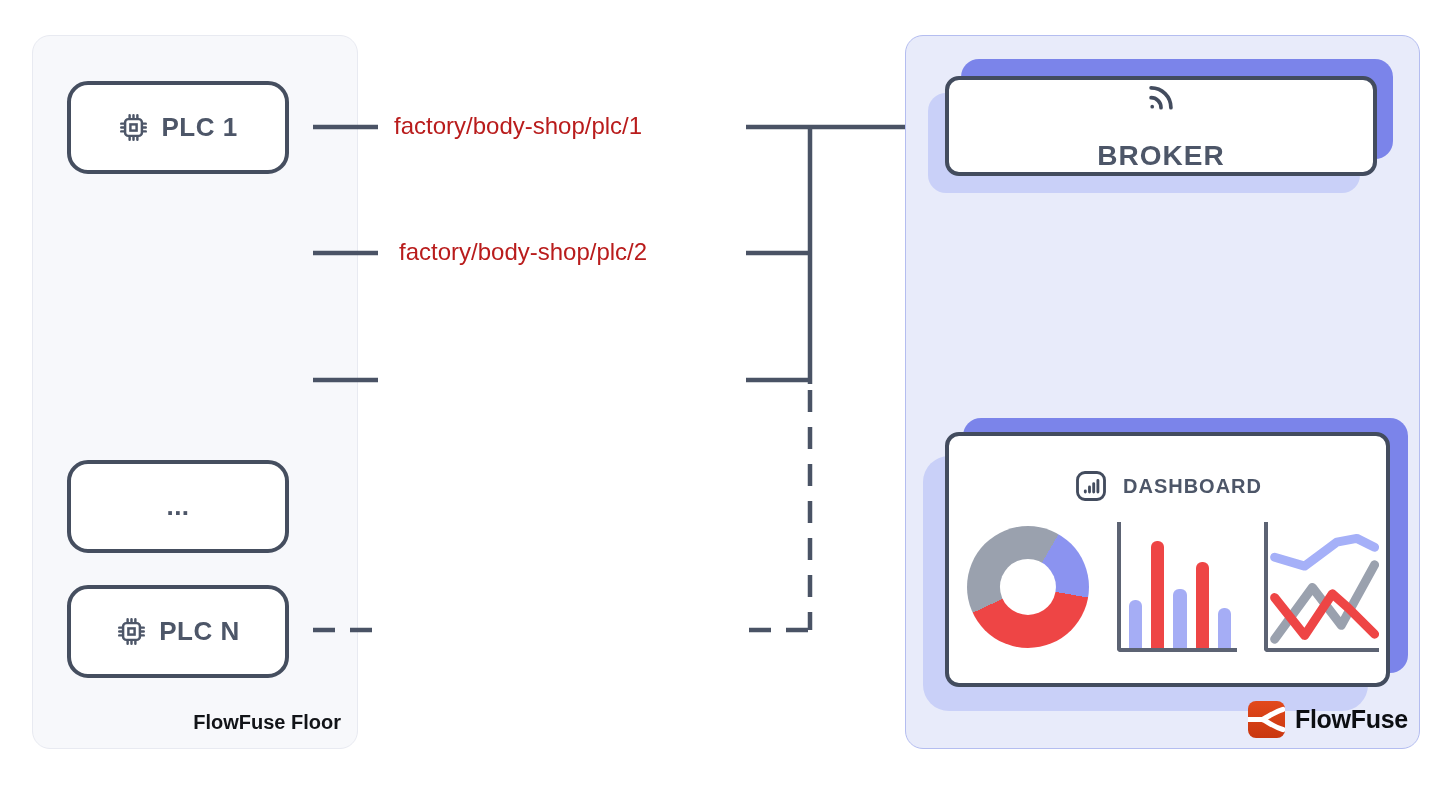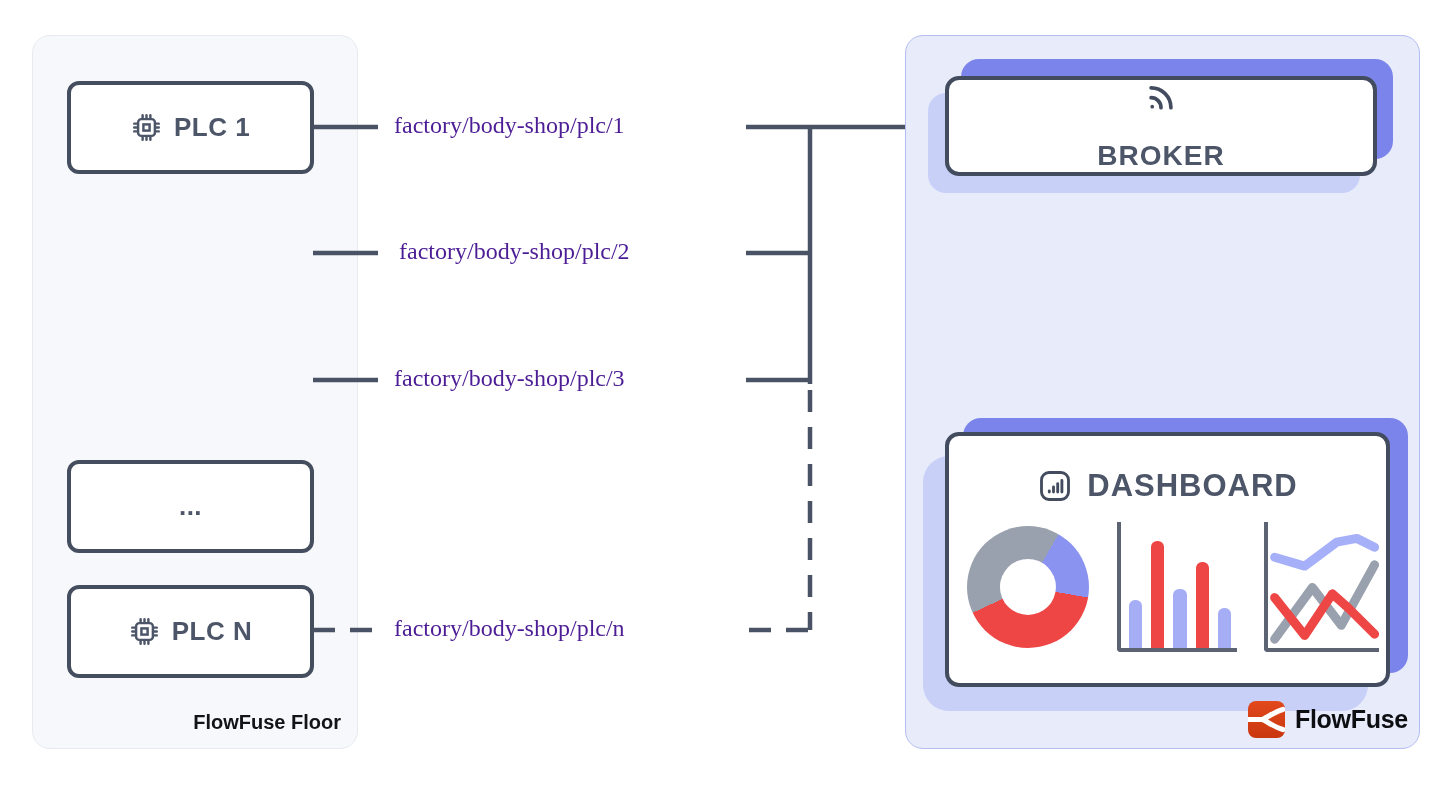--- a/index.html
+++ b/index.html
@@ -11,45 +11,45 @@
   .panel { position:absolute; border-radius:18px; }
   .panel-left  { left:32px;  top:35px; width:326px; height:714px;
                  background:#f7f8fb; border:1.5px solid #e8eaf1; }
   .panel-right { left:905px; top:35px; width:515px; height:714px;
                  background:#e8ebfa; border:1.5px solid #b4bdf0; }
 
   .panel-caption { position:absolute; right:16px; bottom:14px;
                    font-size:20px; font-weight:700; color:#121418; }
 
   
-  .plc-node { position:absolute; left:34px; width:247px; height:93px;
-              background:#ffffff; border:4px solid #454e5f; border-radius:12px;
+  .plc-node { position:absolute; left:34px; width:222px; height:93px;
+              background:#ffffff; border:4px solid #454e5f; border-radius:21px;
               display:flex; align-items:center; justify-content:center; gap:12px; }
   .plc-node .label { font-size:26px; font-weight:700; color:#4d5668; letter-spacing:0.5px; }
   .icon { display:inline-flex; align-items:center; justify-content:center; }
 
   
   .wires { position:absolute; left:0; top:0; width:1452px; height:786px; pointer-events:none; }
 
   
-  .topic { position:absolute; font-family:Liberation Serif, serif;
-           font-size:24px; font-weight:500; color:#4c1d95; white-space:nowrap; }
+  .topic { position:absolute; font-family:Liberation Sans, sans-serif;
+           font-size:24px; font-weight:500; color:#b91c1c; white-space:nowrap; }
 
   
   .card { position:absolute; }
   .card-shadow { position:absolute; inset:0; border-radius:18px; }
   .card-shadow.purple { background:#7b84ea; }
   .card-shadow.light  { background:#c9d0f8; }
   .card-body { position:absolute; inset:0; background:#ffffff;
                border:4px solid #434c5e; border-radius:14px;
                display:flex; flex-direction:column; align-items:center; }
   .broker-body { justify-content:center; flex-direction:column; gap:26px; }
   .card-title-row { display:flex; align-items:center; gap:14px; }
   .card-title { font-size:28px; font-weight:700; color:#4d5668; letter-spacing:1px; }
-  .dash-title { font-size:31px; }
+  .dash-title { font-size:20px; }
 
   
   .charts-row { position:absolute; left:0; top:86px; width:100%; height:150px; }
   .donut { position:absolute; left:18px; top:4px; width:122px; height:122px; border-radius:50%; }
   .donut-hole { position:absolute; left:50%; top:50%; width:46%; height:46%;
                 transform:translate(-50%,-50%); background:#ffffff; border-radius:50%; }
   .mini-chart { position:absolute; top:0; height:130px;
                 border-left:4px solid #5c6373; border-bottom:4px solid #5c6373;
                 border-bottom-left-radius:4px; }
   .bar-chart  { left:168px; width:120px; display:flex; align-items:flex-end;
@@ -120,22 +120,20 @@
       <path d="M1167 178 V260"></path>
       <path d="M1167 330 V416"></path>
     </g>
 
     <polygon points="944,127 920,115.5 920,138.5" fill="#4a5365"></polygon>
     <polygon points="1167,431 1155.5,407 1178.5,407" fill="#4a5365"></polygon>
   </svg>
 
   <div class="topic" style="left:394px; top:112px">factory/body-shop/plc/1</div>
   <div class="topic" style="left:399px; top:238px">factory/body-shop/plc/2</div>
-  <div class="topic" style="left:394px; top:365px">factory/body-shop/plc/3</div>
-  <div class="topic" style="left:394px; top:615px">factory/body-shop/plc/n</div>
   <div class="topic" style="left:1167px; top:283px; transform:translateX(-50%)">factory/body-shop/plc/#</div>
 
   <div class="panel panel-right"></div>
 
   <div class="card" style="left:945px; top:76px; width:432px; height:100px">
     <div class="card-shadow purple" style="transform:translate(16px,-17px)"></div>
     <div class="card-shadow light" style="transform:translate(-17px,17px)"></div>
     <div class="card-body broker-body">
       <span class="icon">
         <svg width="34" height="34" viewBox="0 0 24 24" fill="none" stroke="#434c5e" stroke-width="2.6" stroke-linecap="round">

